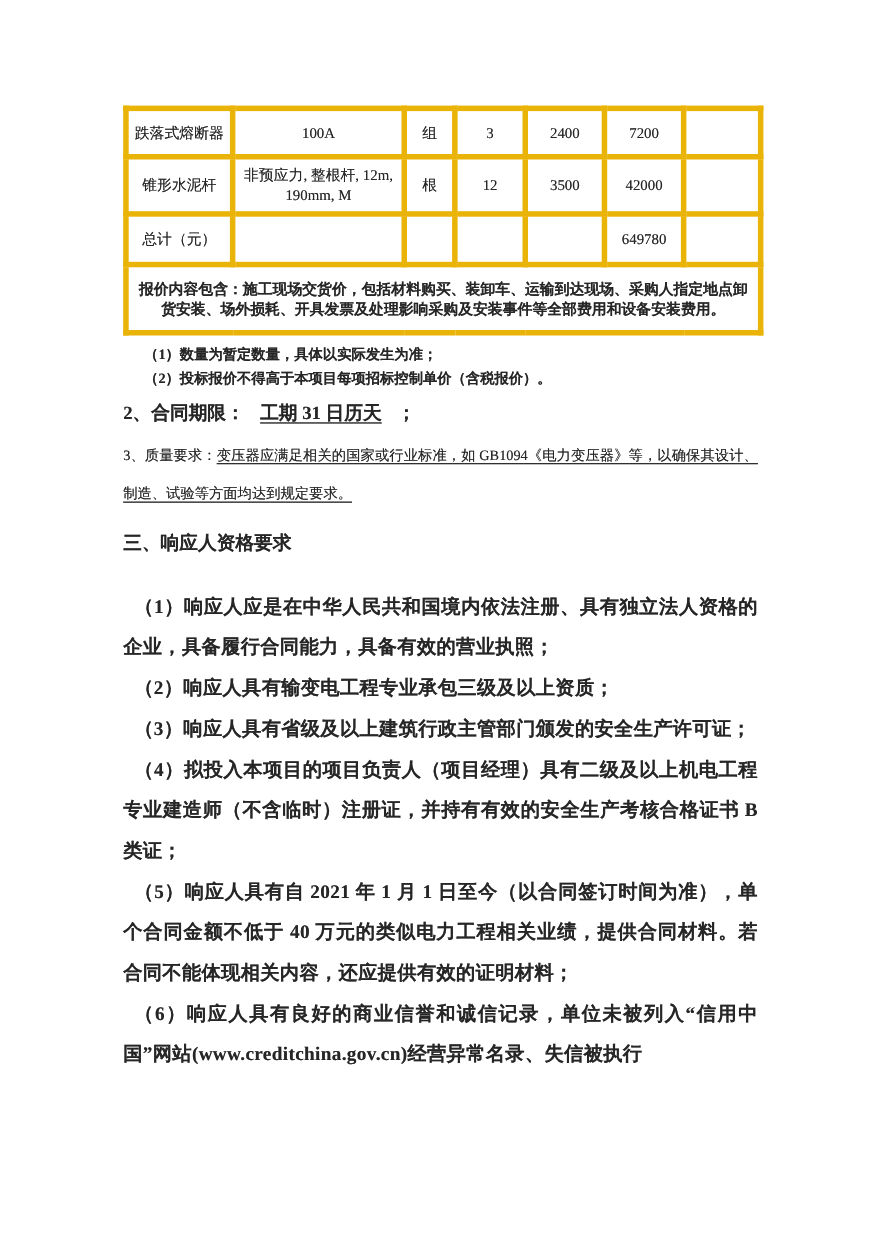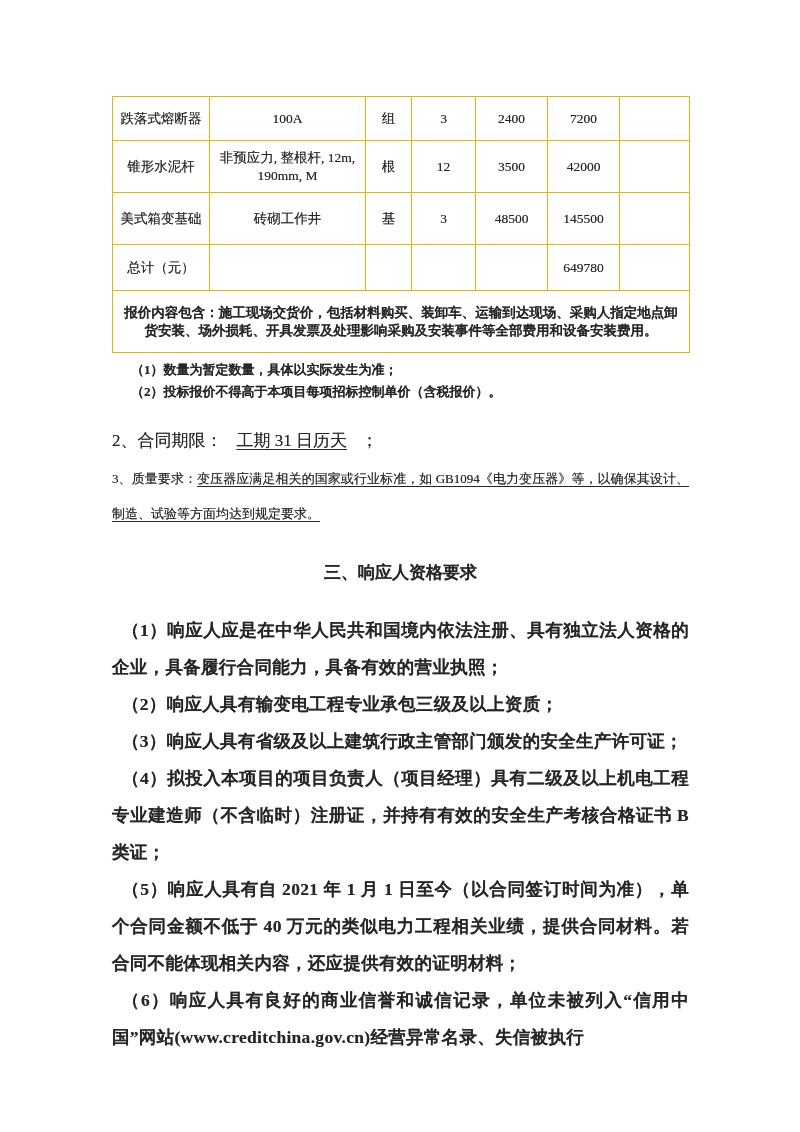--- a/index.html
+++ b/index.html
@@ -20,21 +20,21 @@
     top: 96px;
     width: 577px;
   }
   
   table.quote-table {
     border-collapse: collapse;
     table-layout: fixed;
     width: 577px;
   }
   table.quote-table td {
-    border: 1px solid #eab308;
+    border: 5px solid #eab308;
     text-align: center;
     vertical-align: middle;
     font-size: 13.5px;
     line-height: 18px;
     padding: 2px 5px;
     overflow: hidden;
   }
   tr.r1 td { height: 44px; }
   tr.r2 td { height: 52px; }
   tr.r3 td { height: 52px; }
@@ -51,39 +51,39 @@
   .notes { margin: 6px 0 0 7px; }
   .note-line {
     font-size: 13px;
     font-weight: bold;
     line-height: 22px;
     white-space: nowrap;
     margin-left: 12px;
   }
   
   .clause-contract {
-    margin-top: 24px;
+    margin-top: 7px;
     font-size: 17px;
     line-height: 27px;
+    font-weight: bold;
   }
   .clause-quality {
     margin-top: 7px;
     font-size: 13px;
     line-height: 35px;
     text-align: justify;
   }
   .u { text-decoration: underline; text-underline-offset: 3px; }
   .u-pad { padding: 0 14px; }
   
   .section-heading {
-    margin-top: 29px;
+    margin-top: 15px;
     font-size: 17px;
     font-weight: bold;
     line-height: 26px;
-    text-align: center;
   }
   .items { margin-top: 26px; }
   .item {
     margin: 0;
     font-size: 17.5px;
     line-height: 37px;
     text-align: justify;
     text-indent: 10px;
     letter-spacing: 0.3px;
     font-weight: bold;
@@ -117,29 +117,20 @@
         </tr>
         <tr class="r2">
           <td>锥形水泥杆</td>
           <td>非预应力, 整根杆, 12m, 190mm, M</td>
           <td>根</td>
           <td>12</td>
           <td>3500</td>
           <td>42000</td>
           <td></td>
         </tr>
-        <tr class="r3">
-          <td>美式箱变基础</td>
-          <td>砖砌工作井</td>
-          <td>基</td>
-          <td>3</td>
-          <td>48500</td>
-          <td>145500</td>
-          <td></td>
-        </tr>
         <tr class="r-total">
           <td>总计（元）</td>
           <td></td>
           <td></td>
           <td></td>
           <td></td>
           <td>649780</td>
           <td></td>
         </tr>
         <tr>

